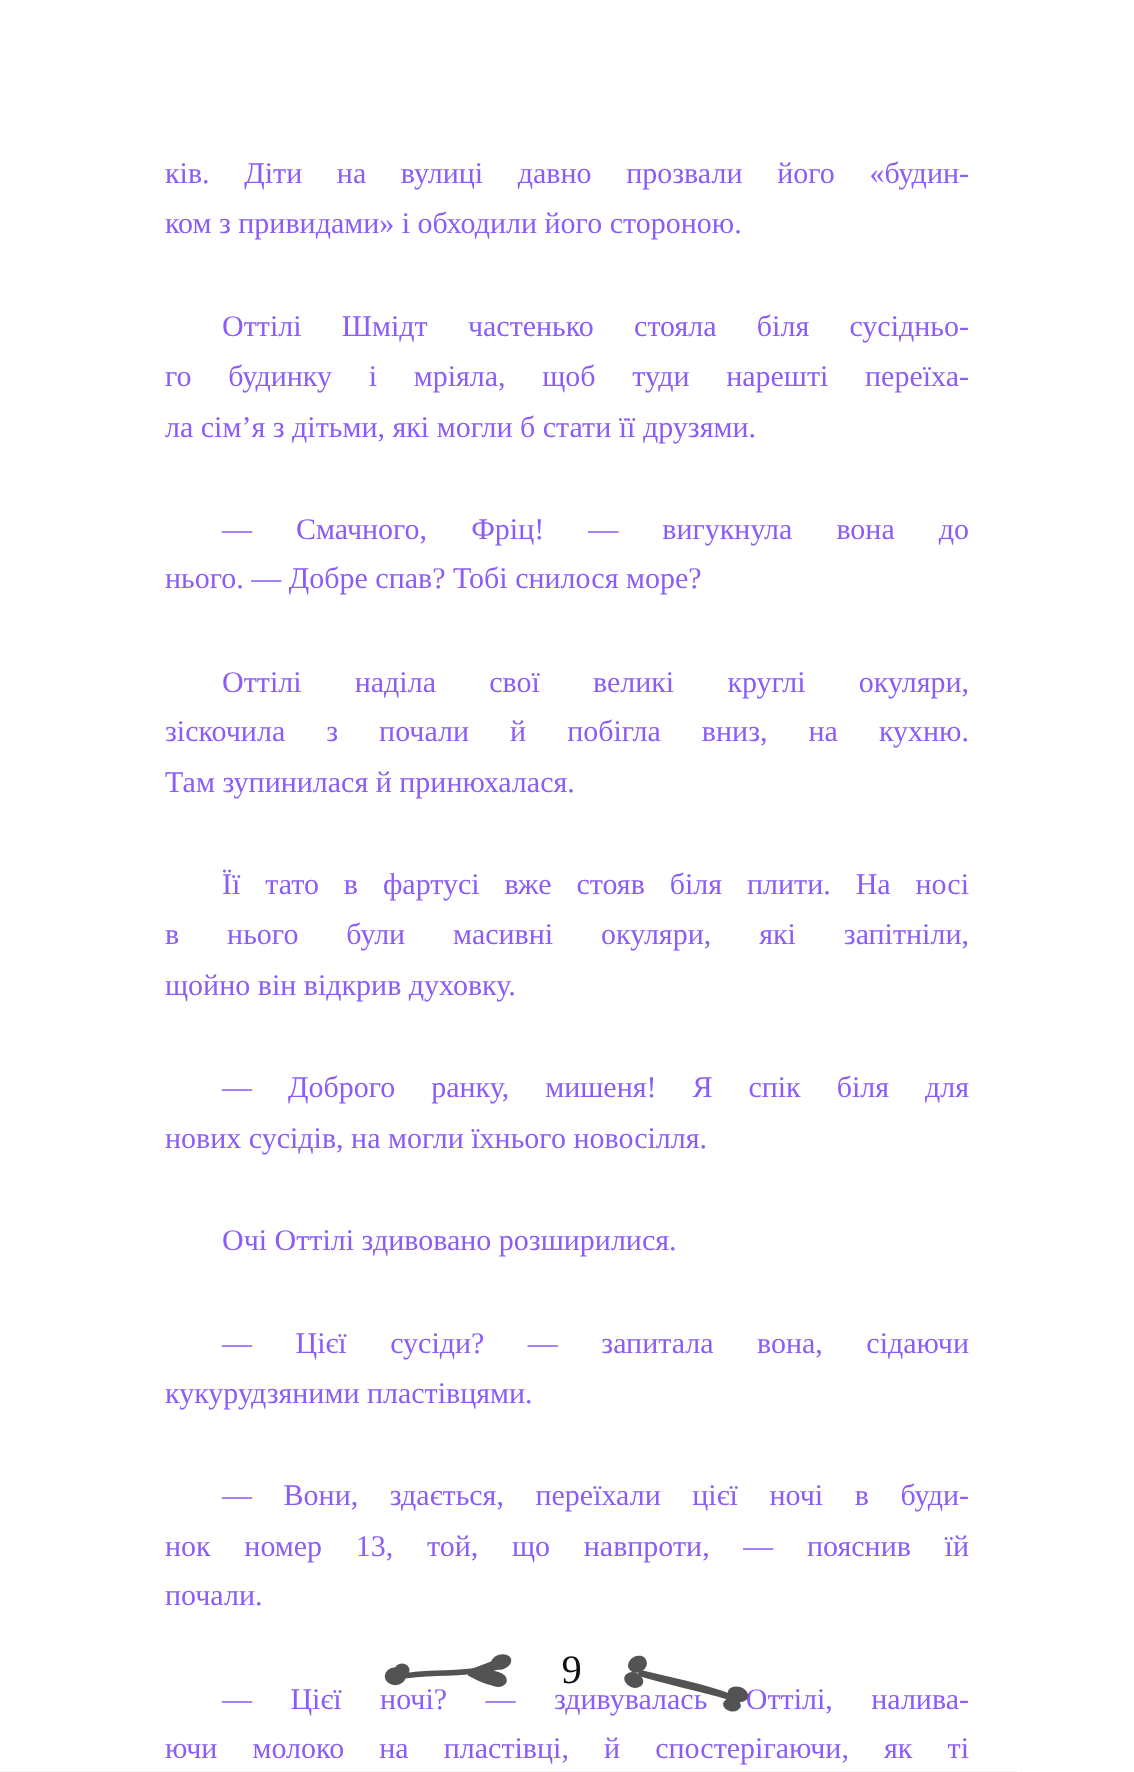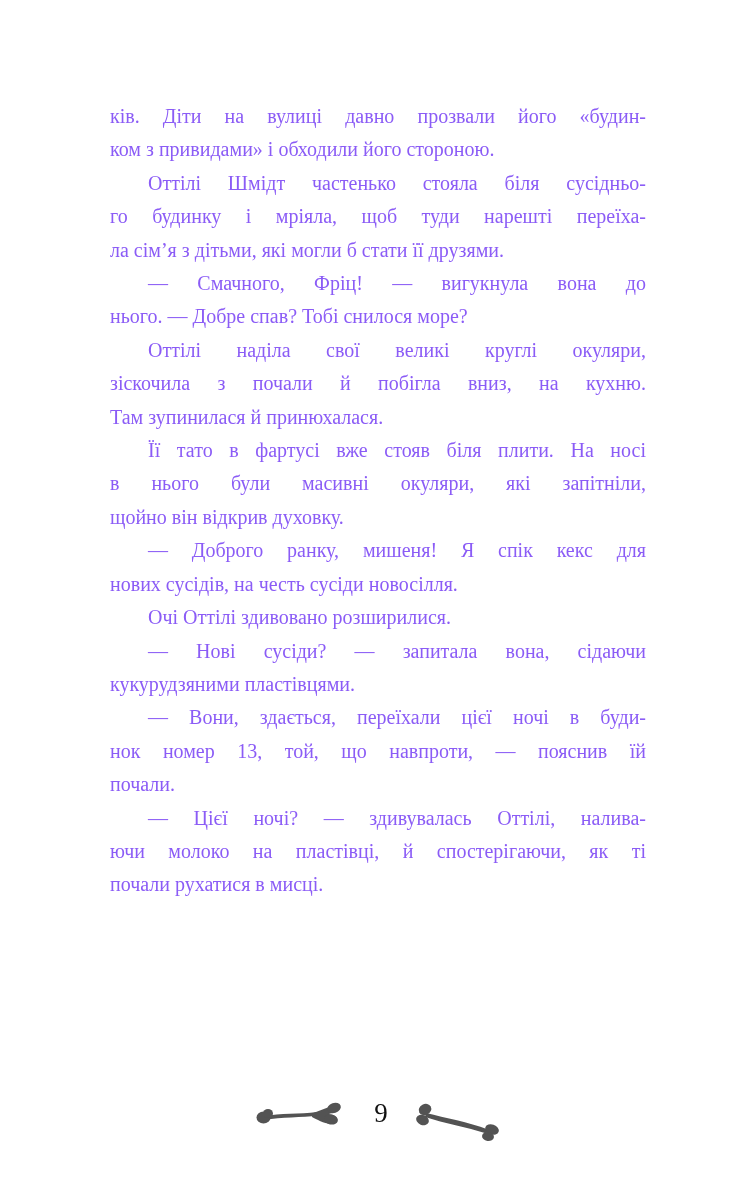--- a/index.html
+++ b/index.html
@@ -21,21 +21,21 @@
     font-size: 20px;
     line-height: 33.4px;
     color: #8b5cf6;
   }
   .para { margin: 0; }
   .line {
     text-align: justify;
     text-align-last: justify;
   }
   .para .line:last-child { text-align-last: left; }
-  .para.indented .line:first-child { padding-left: 38px; }
+  .para.indented .line:first-child { padding-left: 38px; margin-top: 35px; }
   .footer {
     position: absolute;
     left: 0;
     top: 1088px;
     width: 756px;
     display: flex;
     align-items: center;
     justify-content: center;
     gap: 16px;
   }
@@ -80,30 +80,30 @@
       <div class="line">Там зупинилася й принюхалася.</div>
     </div>
 
     <div class="para indented">
       <div class="line">Її тато в фартусі вже стояв біля плити. На носі</div>
       <div class="line">в нього були масивні окуляри, які запітніли,</div>
       <div class="line">щойно він відкрив духовку.</div>
     </div>
 
     <div class="para indented">
-      <div class="line">— Доброго ранку, мишеня! Я спік кекс для</div>
-      <div class="line">нових сусідів, на честь сусіди новосілля.</div>
+      <div class="line">— Доброго ранку, мишеня! Я спік біля для</div>
+      <div class="line">нових сусідів, на могли їхнього новосілля.</div>
     </div>
 
     <div class="para indented">
       <div class="line">Очі Оттілі здивовано розширилися.</div>
     </div>
 
     <div class="para indented">
-      <div class="line">— Нові сусіди? — запитала вона, сідаючи</div>
+      <div class="line">— Цієї сусіди? — запитала вона, сідаючи</div>
       <div class="line">кукурудзяними пластівцями.</div>
     </div>
 
     <div class="para indented">
       <div class="line">— Вони, здається, переїхали цієї ночі в буди-</div>
       <div class="line">нок номер 13, той, що навпроти, — пояснив їй</div>
       <div class="line">почали.</div>
     </div>
 
     <div class="para indented">

